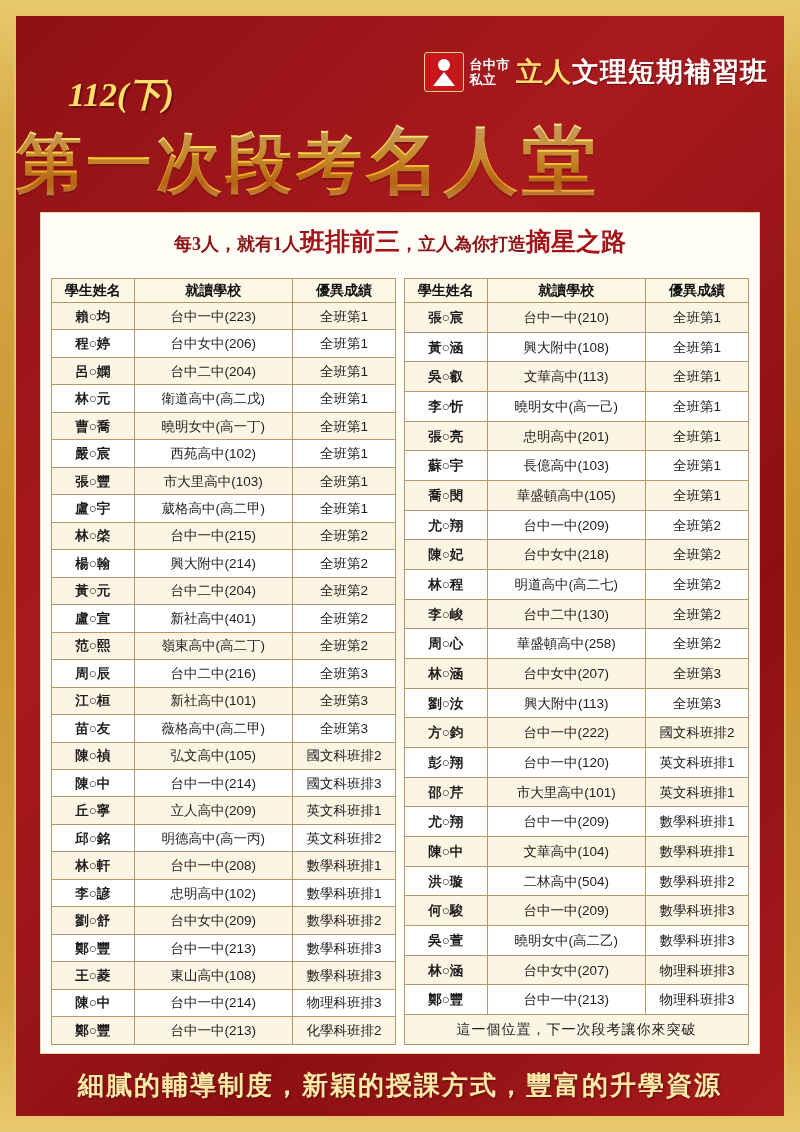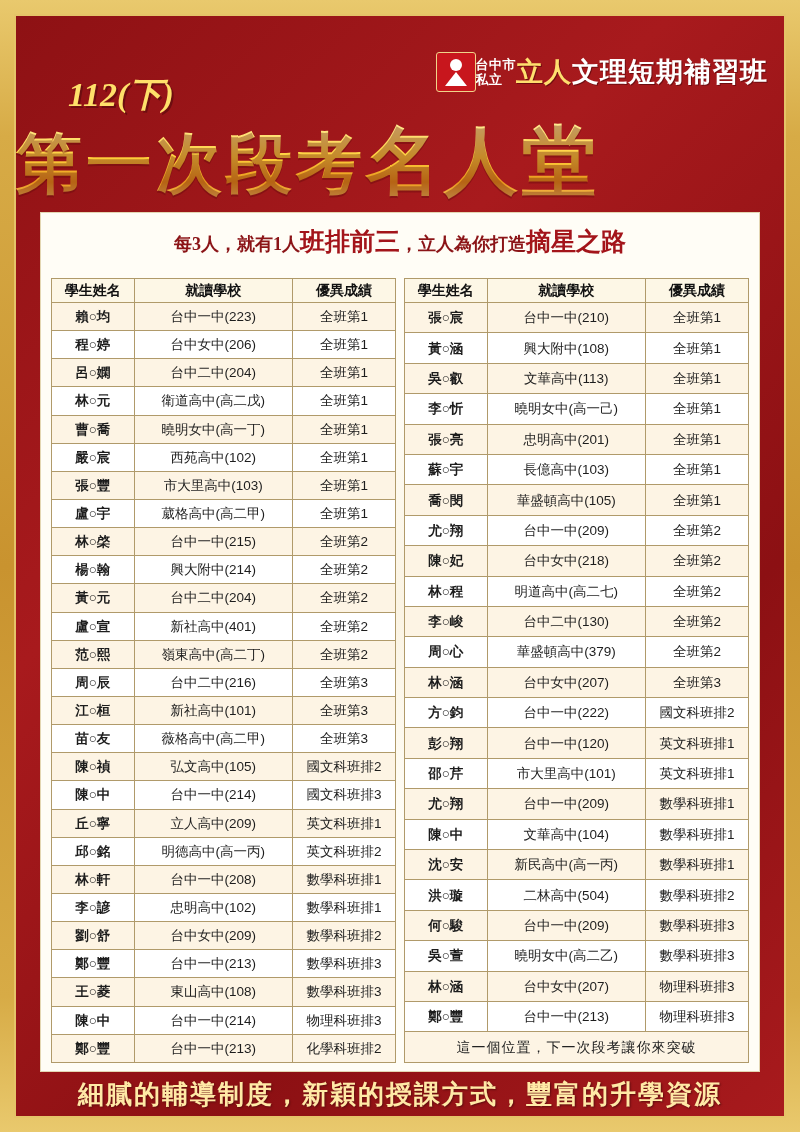--- a/index.html
+++ b/index.html
@@ -20,21 +20,21 @@
     background-image:
       radial-gradient(circle at 20% 12%, rgba(255,255,255,.07) 0 2px, transparent 3px),
       radial-gradient(circle at 70% 30%, rgba(255,255,255,.05) 0 2px, transparent 3px),
       linear-gradient(135deg,#8e1114 0%,#a81a1d 35%,#8c1013 70%,#a81a1d 100%);
     border:2px solid #e5c368;
     display:flex;flex-direction:column;
   }
   
   .header{position:relative;height:196px;flex:none;}
   .brand{
-    position:absolute;right:16px;top:36px;display:flex;align-items:center;
+    position:absolute;right:16px;top:36px;display:flex;align-items:center;gap:6px;
   }
   .brand-logo{
     width:38px;height:38px;background:#c8161d;border:1px solid #f0d48a;border-radius:3px;
     position:relative;
   }
   .brand-logo:before{
     content:"";position:absolute;left:50%;top:6px;transform:translateX(-50%);
     width:12px;height:12px;border-radius:50%;background:#fff;
   }
   .brand-logo:after{
@@ -104,21 +104,21 @@
   }
   th{background:#fdf7e6;font-weight:bold;font-size:14px;color:#111;}
   tbody tr:nth-child(odd) td{background:#fdf4e4;}
   tbody tr:nth-child(even) td{background:#ffffff;}
   td.name{font-weight:bold;}
   tr.note td{
     background:#ffffff;font-size:14px;color:#222;letter-spacing:1px;
   }
   
   .footer{
-    flex:none;height:44px;display:flex;align-items:center;justify-content:center;
+    flex:none;height:62px;display:flex;align-items:center;justify-content:center;
     font-family:"Liberation Serif","DejaVu Serif",serif;
     font-size:26px;font-weight:bold;letter-spacing:2px;
     color:#ffe9a6;text-shadow:1px 1px 2px #5e0c0e;
   }
 </style>
 </head>
 <body>
 
 <div class="poster">
   <div class="inner">
@@ -364,29 +364,34 @@
                 <td>明道高中(高二七)</td>
                 <td>全班第2</td>
               </tr>
               <tr>
                 <td class="name">李○峻</td>
                 <td>台中二中(130)</td>
                 <td>全班第2</td>
               </tr>
               <tr>
                 <td class="name">周○心</td>
-                <td>華盛頓高中(379)</td>
+                <td>華盛頓高中(258)</td>
                 <td>全班第2</td>
               </tr>
               <tr>
                 <td class="name">林○涵</td>
                 <td>台中女中(207)</td>
                 <td>全班第3</td>
               </tr>
               <tr>
+                <td class="name">劉○汝</td>
+                <td>興大附中(113)</td>
+                <td>全班第3</td>
+              </tr>
+              <tr>
                 <td class="name">方○鈞</td>
                 <td>台中一中(222)</td>
                 <td>國文科班排2</td>
               </tr>
               <tr>
                 <td class="name">彭○翔</td>
                 <td>台中一中(120)</td>
                 <td>英文科班排1</td>
               </tr>
               <tr>
@@ -395,25 +400,20 @@
                 <td>英文科班排1</td>
               </tr>
               <tr>
                 <td class="name">尤○翔</td>
                 <td>台中一中(209)</td>
                 <td>數學科班排1</td>
               </tr>
               <tr>
                 <td class="name">陳○中</td>
                 <td>文華高中(104)</td>
-                <td>數學科班排1</td>
-              </tr>
-              <tr>
-                <td class="name">沈○安</td>
-                <td>新民高中(高一丙)</td>
                 <td>數學科班排1</td>
               </tr>
               <tr>
                 <td class="name">洪○璇</td>
                 <td>二林高中(504)</td>
                 <td>數學科班排2</td>
               </tr>
               <tr>
                 <td class="name">何○駿</td>
                 <td>台中一中(209)</td>

